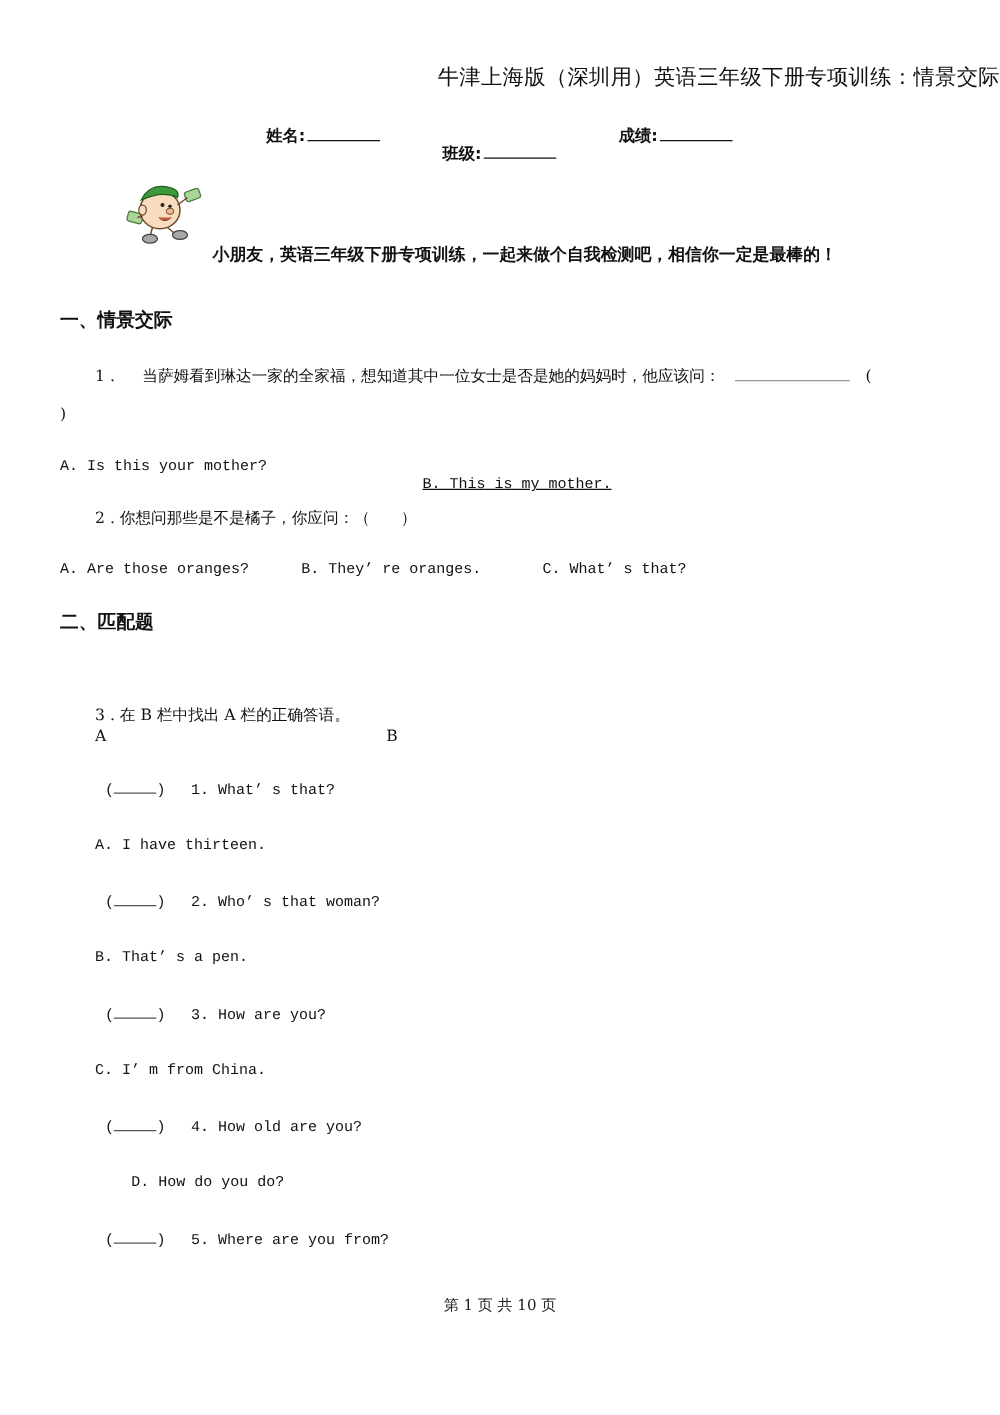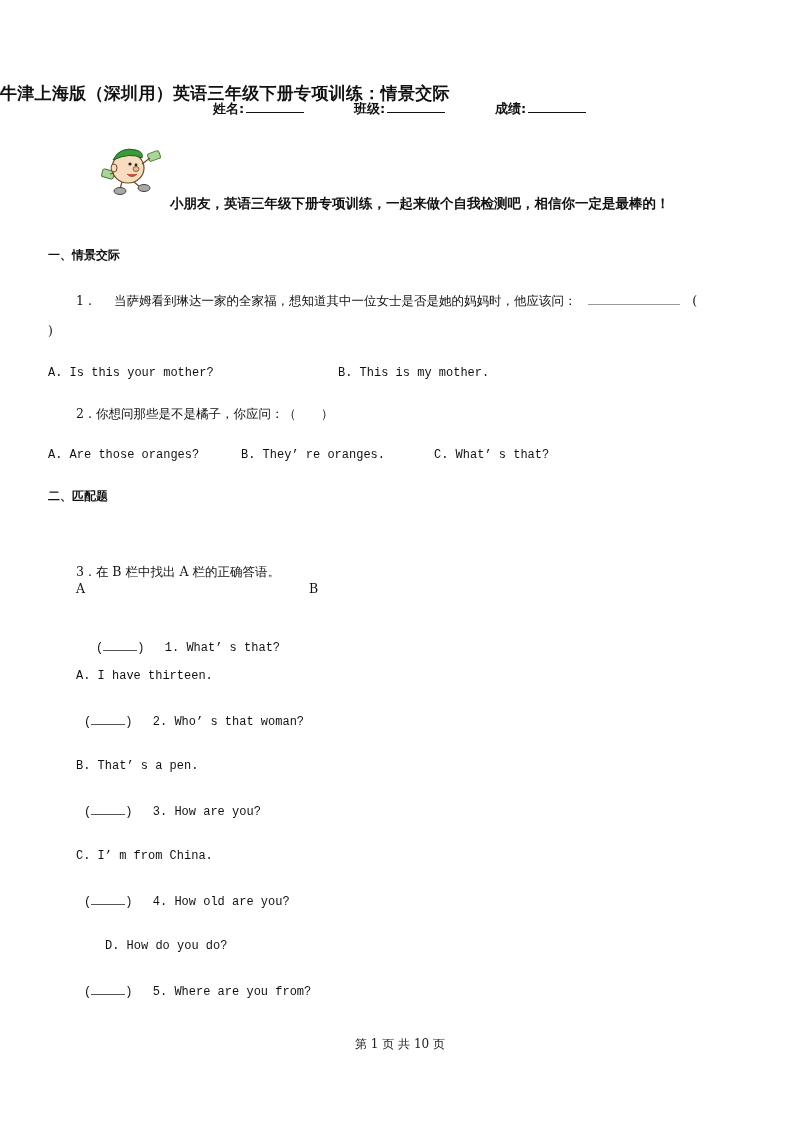--- a/index.html
+++ b/index.html
@@ -1,41 +1,41 @@
 <!DOCTYPE html>
 <html><head>
 <meta charset="utf-8">
 <style>
   html, body { margin:0; padding:0; background:#ffffff; }
   body { width:800px; height:1132px; position:relative; overflow:hidden; color:#111; }
   .serif { font-family: "DejaVu Serif", "Liberation Serif", serif; }
   .sans { font-family: "DejaVu Sans", "Liberation Sans", sans-serif; text-align: center; }
   .mono { font-family: "Liberation Mono", "DejaVu Sans Mono", monospace; }
   .abs { position:absolute; white-space:nowrap; }
-  .title { left:0; width:800px; top:50px; text-align:left; font-size:17px; font-weight:bold; letter-spacing:0.3px;margin-top:32px; }
+  .title { left:0; width:800px; top:50px; text-align:right; font-size:17px; font-weight:normal; letter-spacing:0.3px; }
   .info { top:100px; font-size:13px; font-weight:bold; }
   .info .blank { display:inline-block; width:58px; border-bottom:1px solid #111; height:12px; vertical-align:baseline; margin-left:2px; }
   .mascot { left:100px; top:140px; width:66px; height:58px; }
   .encourage { left:170px; top:195px; font-size:13.5px; font-weight:bold; }
-  .section { left:48px; font-size:12px; font-weight:bold; }
+  .section { left:48px; font-size:15px; font-weight:bold; }
   .q { font-size:12.5px; }
   .opt { font-size:12px; }
   .line-blank { display:inline-block; width:92px; border-bottom:1px solid #999; height:10px; vertical-align:baseline; }
   .paren-blank { display:inline-block; width:34px; border-bottom:1px solid #555; height:10px; vertical-align:baseline; }
   .footer { left:0; width:800px; top:1036px; text-align:center; font-size:12px; color:#222; }
 </style>
 </head>
 <body>
 
 <div class="abs title sans">牛津上海版（深圳用）英语三年级下册专项训练：情景交际</div>
 
 <div class="abs info sans" style="left:213px;">
   <span>姓名:</span><span class="blank"></span>
 </div>
-<div class="abs info sans" style="left:354px;">
+<div class="abs info sans" style="left:354px;margin-top:14px;">
   <span>班级:</span><span class="blank"></span>
 </div>
 <div class="abs info sans" style="left:495px;">
   <span>成绩:</span><span class="blank"></span>
 </div>
 
 <div class="abs mascot">
   <svg width="66" height="58" viewBox="0 0 66 58">
 
     <rect x="48" y="12" width="12" height="8" rx="2" fill="#a9d49a" stroke="#4a7a3a" stroke-width="1" transform="rotate(-20 54 16)"></rect>
@@ -74,40 +74,40 @@
   <span style="display:inline-block; width:14px;"></span>
   <span>当萨姆看到琳达一家的全家福，想知道其中一位女士是否是她的妈妈时，他应该问：</span>
   <span style="display:inline-block; width:4px;"></span>
   <span class="line-blank"></span>
   <span style="display:inline-block; width:4px;"></span>
   <span>(</span>
 </div>
 <div class="abs q serif" style="left:48px; top:323px;">)</div>
 
 <div class="abs opt mono" style="left:48px; top:366px;">A. Is this your mother?</div>
-<div class="abs opt mono" style="left:338px; top:366px;">B. This is my mother.</div>
+<div class="abs opt mono" style="left:338px; top:380px;text-decoration:underline;">B. This is my mother.</div>
 
 <div class="abs q serif" style="left:76px; top:406px;">
   <span>2 .</span>
   <span>你想问那些是不是橘子，你应问：（　　）</span>
 </div>
 <div class="abs opt mono" style="left:48px; top:448px;">A. Are those oranges?</div>
 <div class="abs opt mono" style="left:241px; top:448px;">B. They’ re oranges.</div>
 <div class="abs opt mono" style="left:434px; top:448px;">C. What’ s that?</div>
 
 <div class="abs section sans" style="top:488px;">二、匹配题</div>
 
 <div class="abs q serif" style="left:76px; top:564px;">
   <span>3 .</span>
   <span>在 B 栏中找出 A 栏的正确答语。</span>
 </div>
 <div class="abs q serif" style="left:76px; top:581px;">A</div>
 <div class="abs q serif" style="left:309px; top:581px;">B</div>
 
-<div class="abs opt mono" style="left:84px; top:640px;margin-left:12px;">
+<div class="abs opt mono" style="left:84px; top:624px;">
   <span>(</span><span class="paren-blank"></span><span>)</span>
   <span style="display:inline-block; width:6px;"></span>
   <span>1. What’ s that?</span>
 </div>
 <div class="abs opt mono" style="left:76px; top:669px;">A. I have thirteen.</div>
 
 <div class="abs opt mono" style="left:84px; top:714px;text-align:right;">
   <span>(</span><span class="paren-blank"></span><span>)</span>
   <span style="display:inline-block; width:6px;"></span>
   <span>2. Who’ s that woman?</span>

